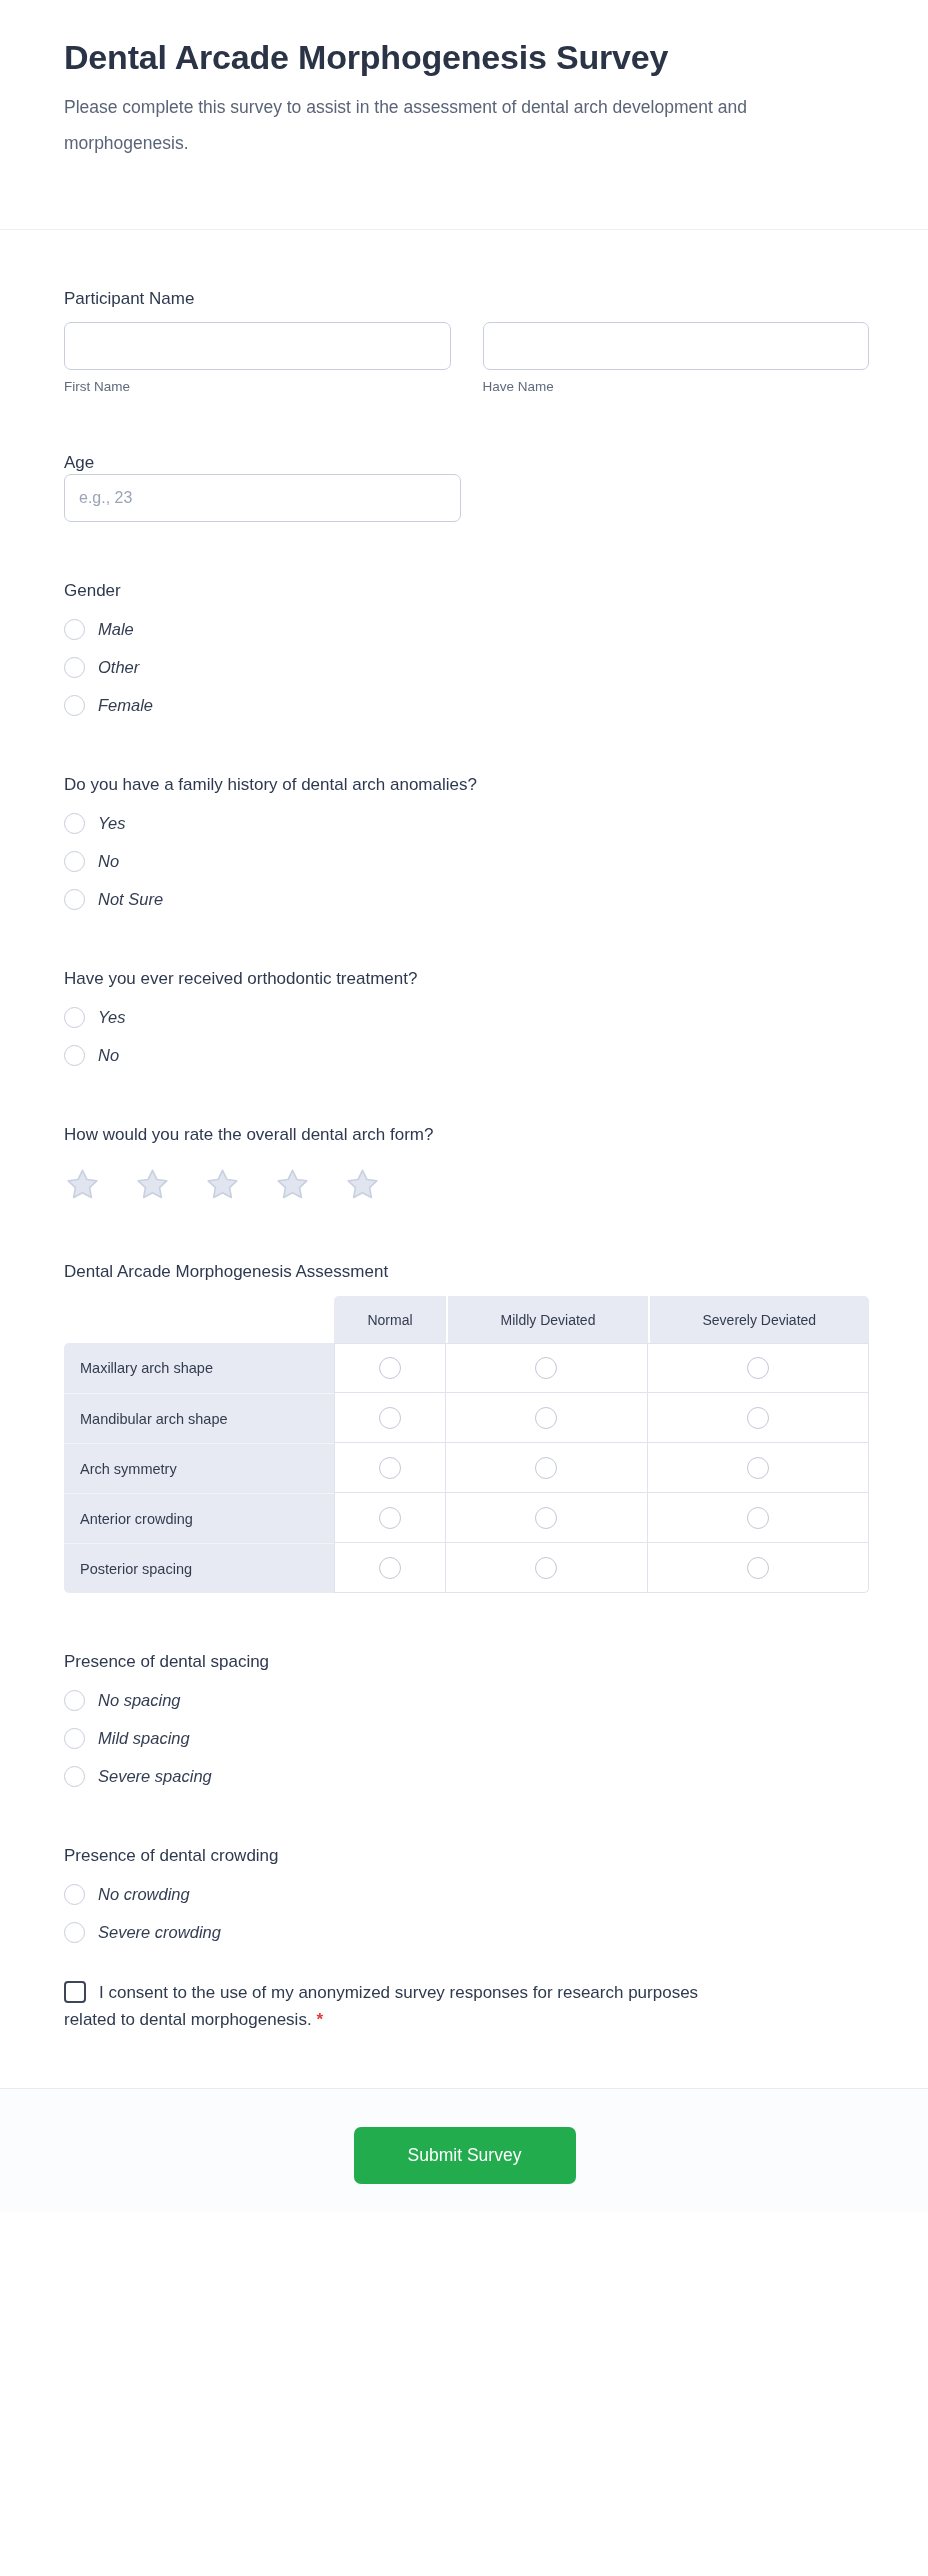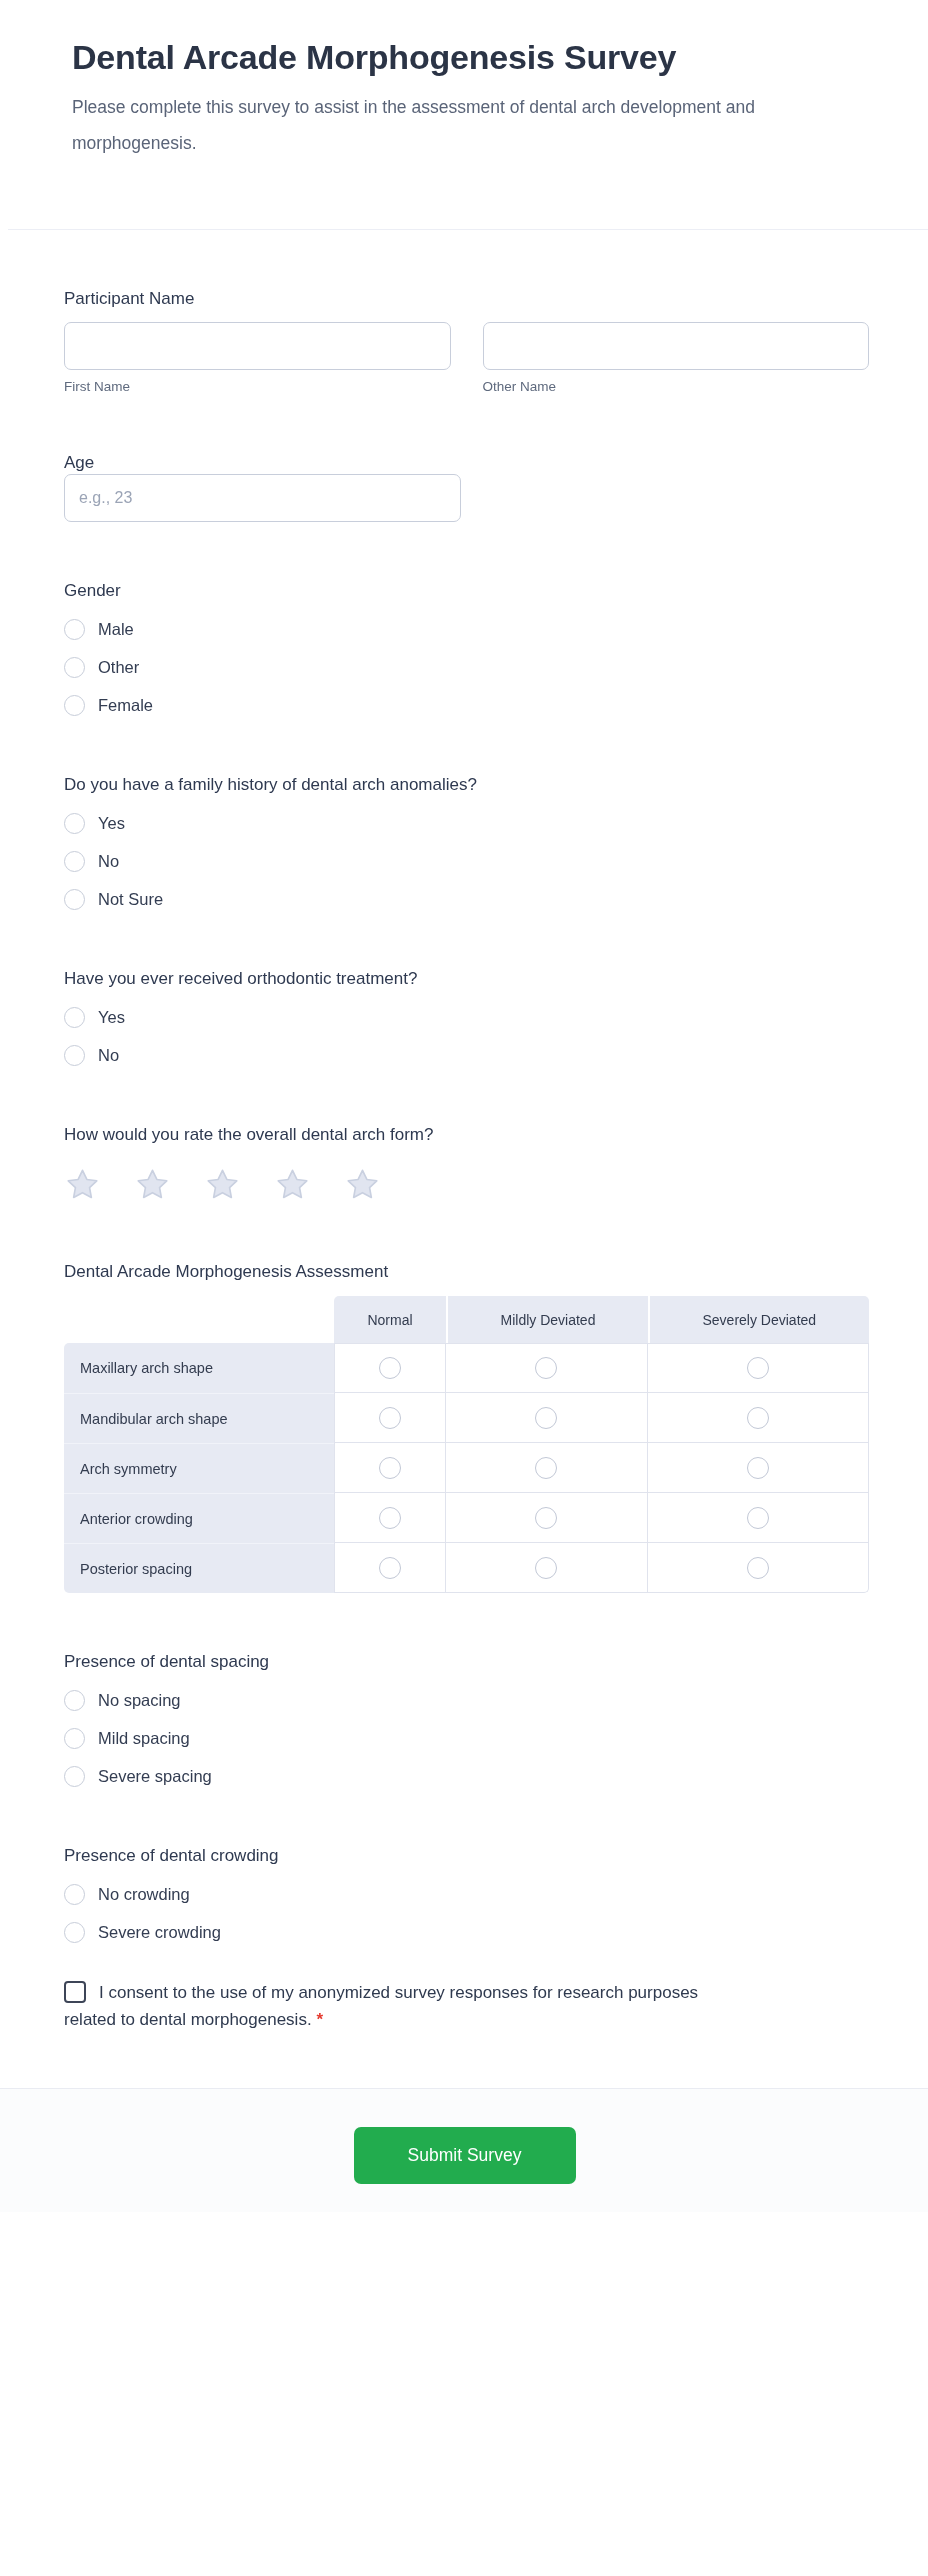--- a/index.html
+++ b/index.html
@@ -9,21 +9,20 @@
     min-height: 2576px;
     margin: 0 auto;
     font-family: "Liberation Sans", sans-serif;
     color: #333e52;
     background: #fff;
   }
   
   .form-header {
     padding: 38px 60px 68px 64px;
     border-bottom: 1px solid #ecEEf5;
-    margin-left: 8px;
   }
   .form-title {
     font-size: 34px;
     font-weight: 700;
     color: #2b3446;
     letter-spacing: -0.2px;
   }
   .form-subtitle {
     margin-top: 12px;
     font-size: 17.5px;
@@ -72,21 +71,21 @@
     margin-bottom: 17px;
     cursor: pointer;
   }
   .radio-circle {
     width: 21px; height: 21px;
     flex: 0 0 21px;
     border: 1.5px solid #c7cdd9;
     border-radius: 50%;
     background: #fff;
   }
-  .option-label { font-size: 16.5px; color: #333d52; line-height: 21px; }
+  .option-label { font-size: 16.5px; color: #333d52; line-height: 21px; font-style: italic; }
   
   .matrix-table {
     width: 100%;
     margin-top: 13px;
     border-collapse: separate;
     border-spacing: 0;
   }
   .matrix-table .corner-cell { background: transparent; border: none; width: 33.5%; }
   .matrix-table th {
     background: #e7eaf3;
@@ -205,21 +204,21 @@
 
   <div class="section">
     <div class="q-label">Participant Name</div>
     <div class="inputs-row">
       <div class="col">
         <input type="text" class="text-input" value="" style="">
         <div class="sub-label">First Name</div>
       </div>
       <div class="col">
         <input type="text" class="text-input" value="" style="">
-        <div class="sub-label">Other Name</div>
+        <div class="sub-label">Have Name</div>
       </div>
     </div>
   </div>
 
   <div class="section">
     <div class="q-label">Age</div>
     <div class="age-input-wrap">
       <input type="text" class="text-input" placeholder="e.g., 23" style="">
     </div>
   </div>

